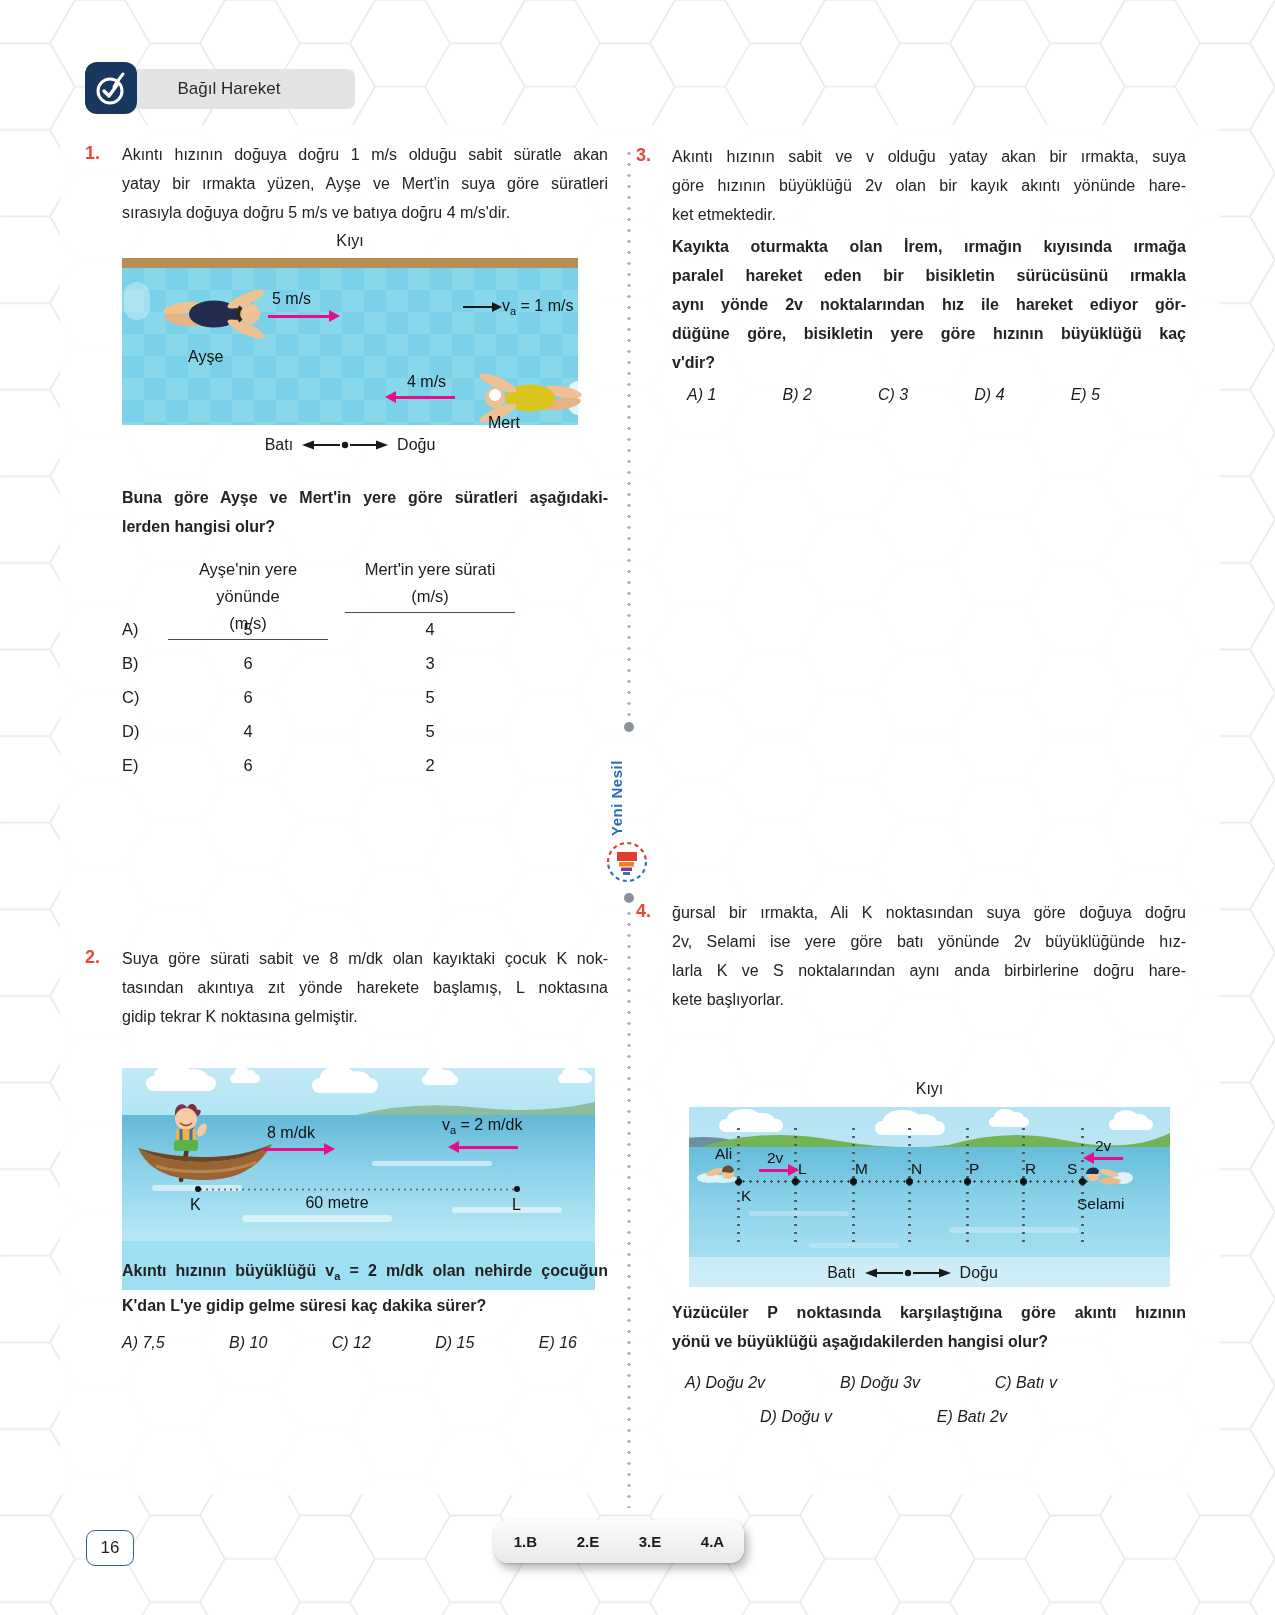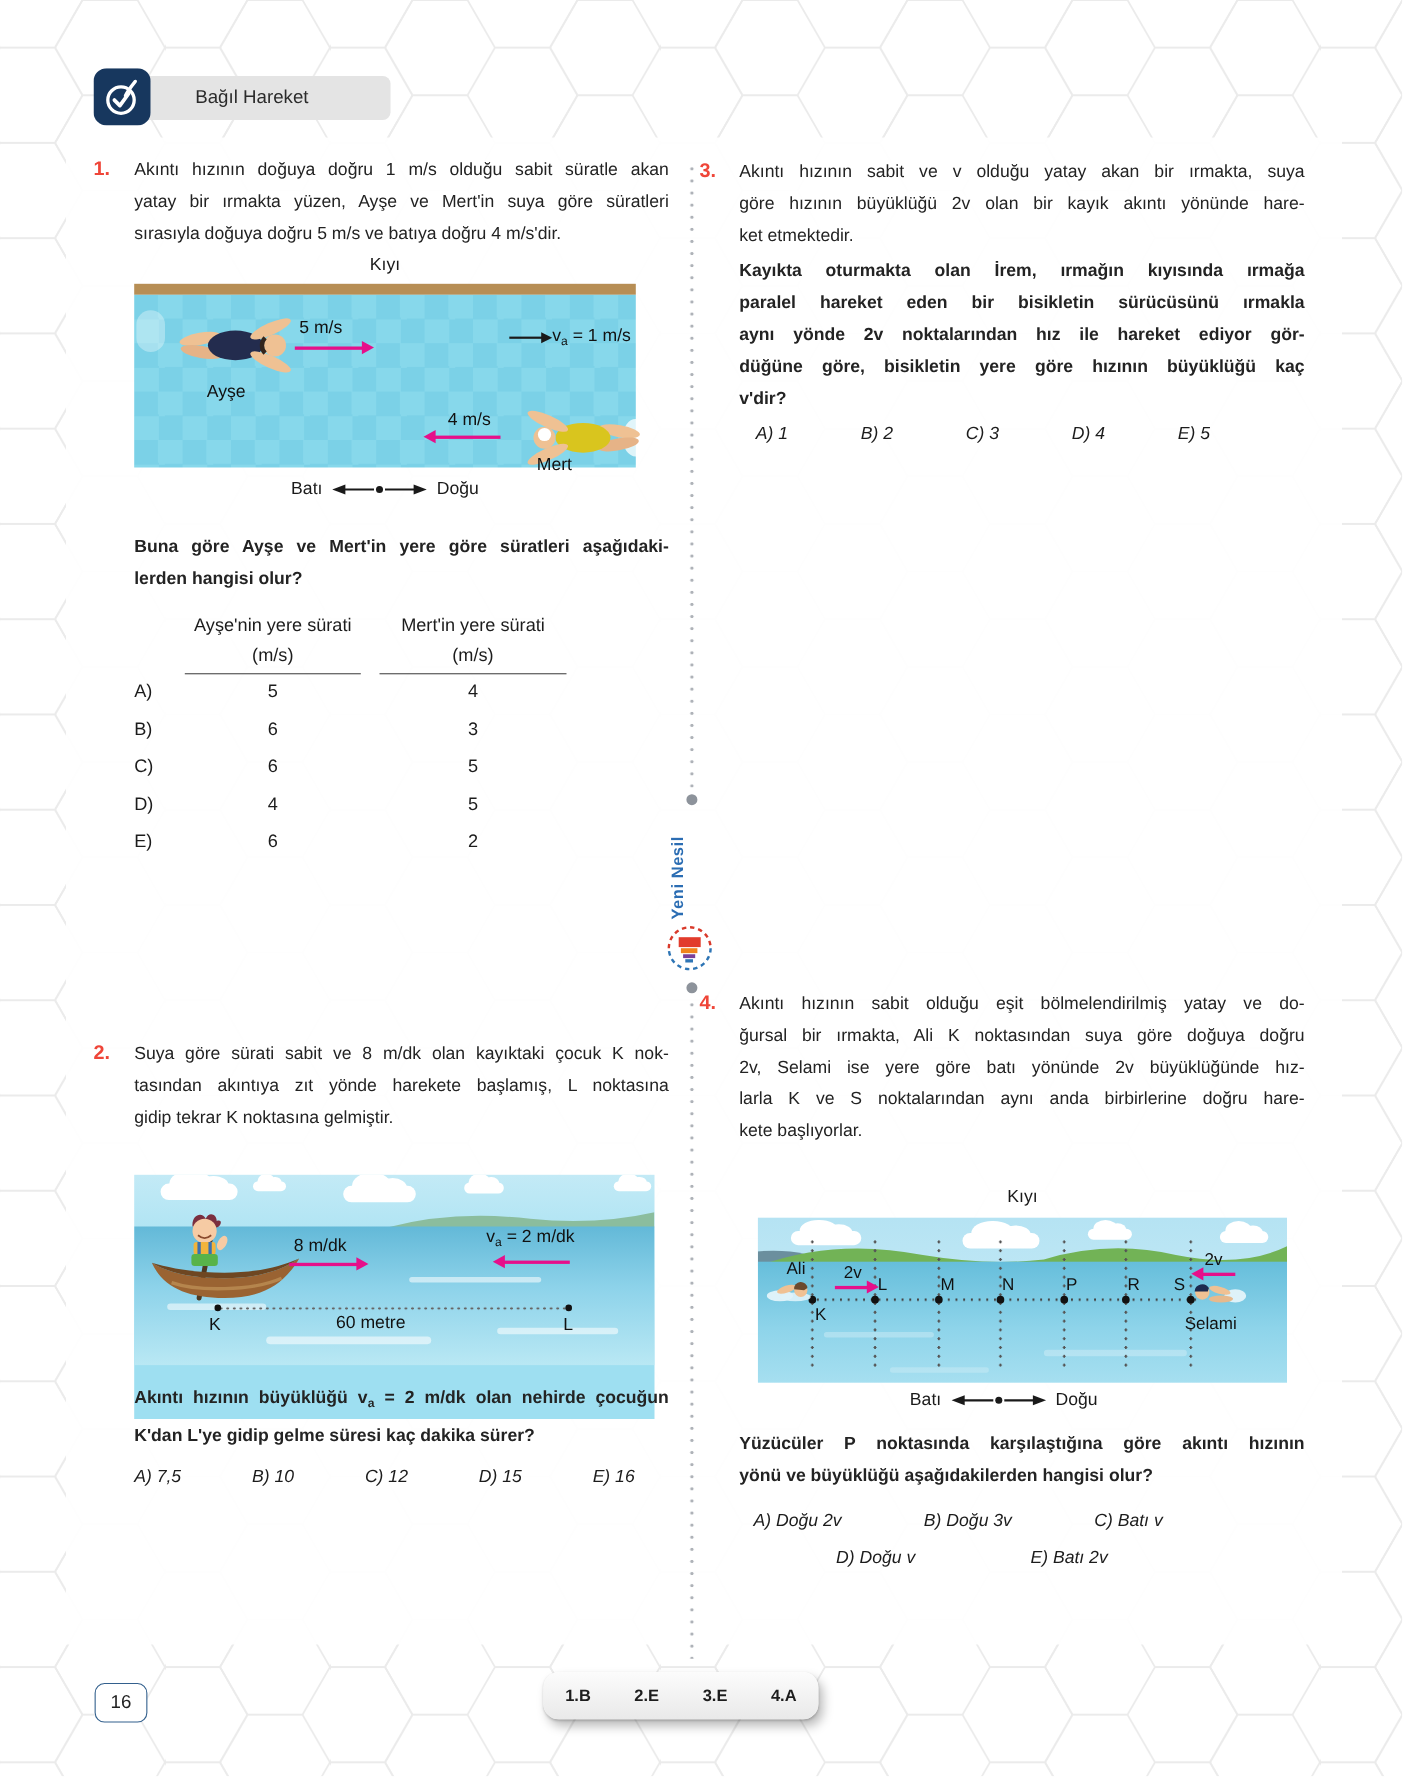--- a/index.html
+++ b/index.html
@@ -66,21 +66,21 @@
   .d1 .water{position:absolute;left:0;top:36px;width:456px;height:157px;
              background:repeating-conic-gradient(#87d8eb 0% 25%,#7bd1e7 0% 50%);background-size:44px 44px;}
 
   
   .d2{position:absolute;left:122px;top:1068px;width:473px;height:222px;overflow:hidden;
       background:linear-gradient(180deg,#c3eaf6,#9edff1 45%);}
   .d2 .water{position:absolute;left:0;top:47px;width:473px;height:126px;
              background:linear-gradient(180deg,#63b9d8,#8ed3ea 45%,#b9e8f4);}
 
   
-  .d4{position:absolute;left:689px;top:1107px;width:481px;height:150px;overflow:hidden;
+  .d4{position:absolute;left:689px;top:1107px;width:481px;height:180px;overflow:hidden;
       background:linear-gradient(180deg,#b5e3f3,#cfeef8);}
   .d4 .water{position:absolute;left:0;top:40px;width:481px;height:110px;
              background:linear-gradient(180deg,#66bedb,#8ed4ea 55%,#a6dff0);}
 
   
   .t1{position:absolute;left:122px;top:556px;width:400px;font-size:16.5px;color:#1c1c1c;}
   .th{position:absolute;text-align:center;line-height:27px;border-bottom:1.8px solid #4a4a4a;padding-bottom:2px;}
   .trow{position:absolute;width:400px;}
   .trow .lt{position:absolute;left:0;}
   .trow .v1{position:absolute;left:46px;width:160px;text-align:center;}
@@ -196,21 +196,21 @@
       </div>
     </div>
 
     <div class="qtext qbold" style="left:122px;top:483px;width:486px;">
       <span class="jline">Buna göre Ayşe ve Mert'in yere göre süratleri aşağıdaki-</span>
       <span class="jlast">lerden hangisi olur?</span>
     </div>
 
     <div class="t1">
       <div class="th" style="left:46px;top:0;width:160px;">
-        <span style="display:block;">Ayşe'nin yere sürati</span>
+        <span style="display:block;">Ayşe'nin yere yönünde</span>
         <span style="display:block;">(m/s)</span>
       </div>
       <div class="th" style="left:223px;top:0;width:170px;">
         <span style="display:block;">Mert'in yere sürati</span>
         <span style="display:block;">(m/s)</span>
       </div>
       <div class="trow" style="top:64px;">
         <span class="lt">A)</span>
         <span class="v1">5</span>
         <span class="v2">4</span>
@@ -313,21 +313,20 @@
     <div class="opts" style="left:687px;top:386px;width:413px;">
       <span>A) 1</span>
       <span>B) 2</span>
       <span>C) 3</span>
       <span>D) 4</span>
       <span>E) 5</span>
     </div>
 
     <div class="qnum" style="left:636px;top:901px;">4.</div>
     <div class="qtext" style="left:672px;top:898px;width:514px;">
-      <span class="jline">Akıntı hızının sabit olduğu eşit bölmelendirilmiş yatay ve do-</span>
       <span class="jline">ğursal bir ırmakta, Ali K noktasından suya göre doğuya doğru</span>
       <span class="jline">2v, Selami ise yere göre batı yönünde 2v büyüklüğünde hız-</span>
       <span class="jline">larla K ve S noktalarından aynı anda birbirlerine doğru hare-</span>
       <span class="jlast">kete başlıyorlar.</span>
     </div>
 
     <div class="kiyi" style="left:689px;top:1080px;width:481px;">Kıyı</div>
     <div class="d4">
       <div class="cloud" style="left:30px;top:12px;width:64px;height:13px;"></div>
       <div class="cloud" style="left:186px;top:14px;width:70px;height:14px;"></div>

